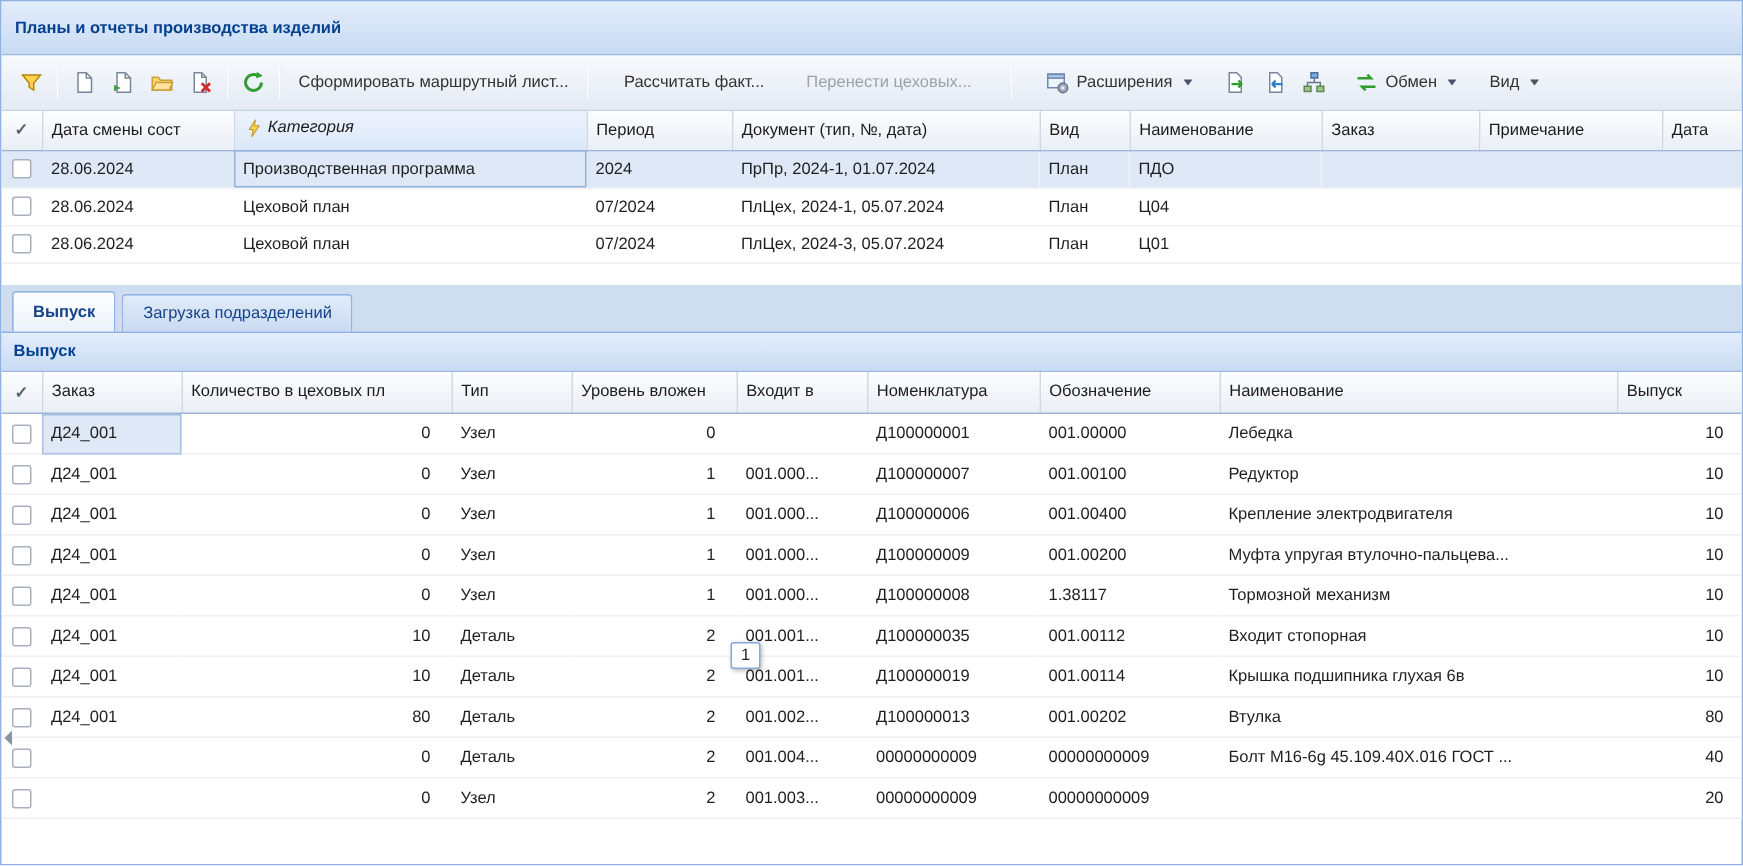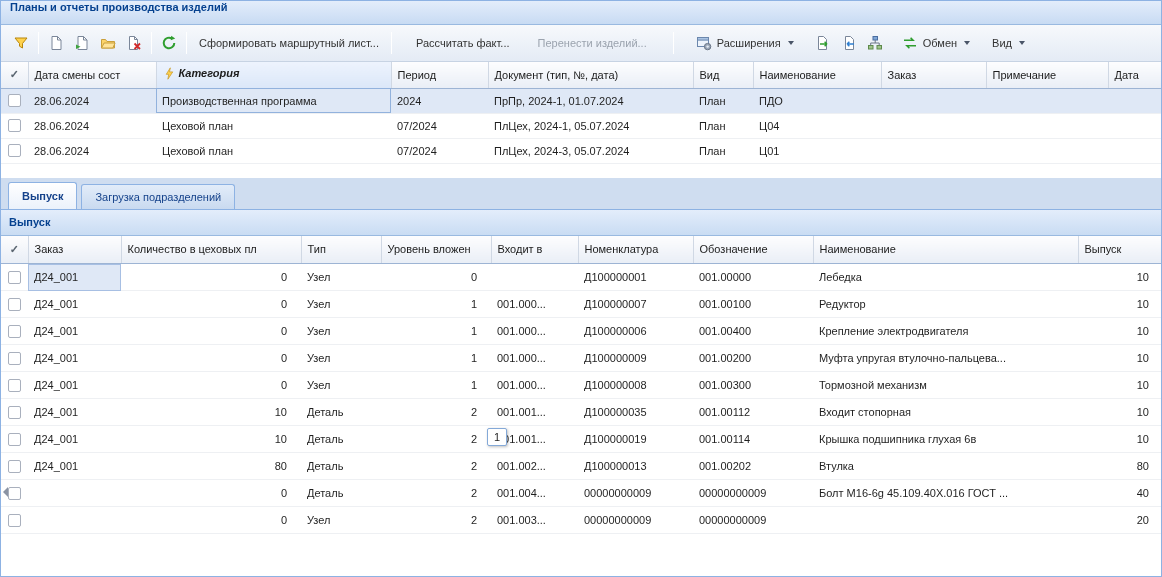--- a/index.html
+++ b/index.html
@@ -1,22 +1,22 @@
 <!DOCTYPE html>
 <html><head>
 <meta charset="utf-8">
 <style>
   * { margin:0; padding:0; box-sizing:border-box; }
   html,body { background:#fff; }
   body { font-family:"Liberation Sans", sans-serif; font-size:11px; color:#1f1f1f; }
   #app { position:relative; width:1162px; height:577px; border:1px solid #8db2e3; overflow:hidden; background:#fff; }
 
   
-  .titlebar { height:24px; background:linear-gradient(#e3edfb,#c8dbf3); border-bottom:1px solid #99b9e0;
-              color:#05418f; font-weight:bold; display:flex; align-items:flex-start; padding:0 9px; }
+  .titlebar { height:36px; background:linear-gradient(#e3edfb,#c8dbf3); border-bottom:1px solid #99b9e0;
+              color:#05418f; font-weight:bold; display:flex; align-items:center; padding:0 9px; }
 
   
   .toolbar { height:37px; background:linear-gradient(#f7f9fc,#e4ebf5); border-bottom:1px solid #c7d3e3;
              display:flex; align-items:center; padding:0 7px; }
   .tbtn { display:inline-flex; align-items:center; gap:5px; padding:4px 7px; border:1px solid transparent;
           border-radius:3px; color:#333; white-space:nowrap; cursor:default; }
   .tbtn.icon-only { padding:4px 4px; }
   .tbtn.disabled { color:#9ba3ae; }
   .sep { width:1px; height:22px; background:#c3cad6; border-right:1px solid #ffffff; margin:0 4px; flex:0 0 auto; }
   .icon16 { width:16px; height:16px; display:inline-block; flex:0 0 auto; }
@@ -33,21 +33,21 @@
   .grid th.cb, .grid td.cb-cell { text-align:center; padding:0; }
   .grid td { border-bottom:1px solid #eef0f3; padding:0 6px; overflow:hidden; white-space:nowrap; }
   .grid1 td { height:25px; }
   .grid2 td { height:27px; }
   .grid td.num { text-align:right; padding-right:14px; }
   .grid tr.row-selected td { background:#dfe8f6; }
   .grid1 td.focus-cell { background:#c8d8f0; outline:1px solid #92b2dd; outline-offset:-1px; }
   .grid2 td.focus-cell { background:#dfe8f6; outline:1px solid #a7bfe3; outline-offset:-1px; }
   .checkbox { width:13px; height:13px; border:1px solid #a9b0bd; background:#fff; border-radius:2px; display:inline-block; vertical-align:middle; }
   .check-glyph { color:#5a6570; font-weight:bold; }
-  .cat-head { font-weight:bold; font-style:italic; display:inline-flex; gap:3px; }
+  .cat-head { font-weight:normal; font-style:italic; display:inline-flex; align-items:center; gap:3px; }
 
   .spacer { height:14px; background:#fff; }
 
   
   .tabstrip { height:32px; background:#cfddf0; border-bottom:1px solid #8db2e3; display:flex; align-items:flex-end;
               padding:5px 5px 0 7px; gap:4px; }
   .tab { height:25px; padding:0 13px; display:flex; align-items:center; border:1px solid #8db2e3; border-bottom:none;
          border-radius:3px 3px 0 0; background:linear-gradient(#e2ecf9,#c9daf0); color:#15428b; cursor:default; white-space:nowrap; }
   .tab.active { background:linear-gradient(#ffffff,#ebf2fb); font-weight:bold; height:27px; }
 
@@ -115,21 +115,21 @@
     </span>
     <span class="sep"></span>
     <span class="tbtn">
       <span>Сформировать маршрутный лист...</span>
     </span>
     <span class="sep"></span>
     <span class="tbtn" style="margin-left:12px">
       <span>Рассчитать факт...</span>
     </span>
     <span class="tbtn disabled" style="margin-left:12px">
-      <span>Перенести изделий...</span>
+      <span>Перенести цеховых...</span>
     </span>
     <span class="sep" style="margin-left:18px"></span>
     <span class="tbtn" style="margin-left:10px">
       <svg class="icon16" viewBox="0 0 16 16">
         <rect x="1.5" y="2.5" width="11" height="9" fill="#eef4fc" stroke="#6b87ad"></rect>
         <rect x="1.5" y="2.5" width="11" height="2.6" fill="#aac4e4" stroke="#6b87ad"></rect>
         <circle cx="11.6" cy="11.6" r="3.2" fill="#9aa7b8" stroke="#6b7687"></circle>
         <circle cx="11.6" cy="11.6" r="1.2" fill="#e8edf4"></circle>
       </svg>
       <span>Расширения</span>
@@ -335,21 +335,21 @@
           <td class="num">10</td>
         </tr>
         <tr>
           <td class="cb-cell"><span class="checkbox"></span></td>
           <td>Д24_001</td>
           <td class="num">0</td>
           <td>Узел</td>
           <td class="num">1</td>
           <td>001.000...</td>
           <td>Д100000008</td>
-          <td>001.00300</td>
+          <td>1.38117</td>
           <td>Тормозной механизм</td>
           <td class="num">10</td>
         </tr>
         <tr>
           <td class="cb-cell"><span class="checkbox"></span></td>
           <td>Д24_001</td>
           <td class="num">10</td>
           <td>Деталь</td>
           <td class="num">2</td>
           <td>001.001...</td>

